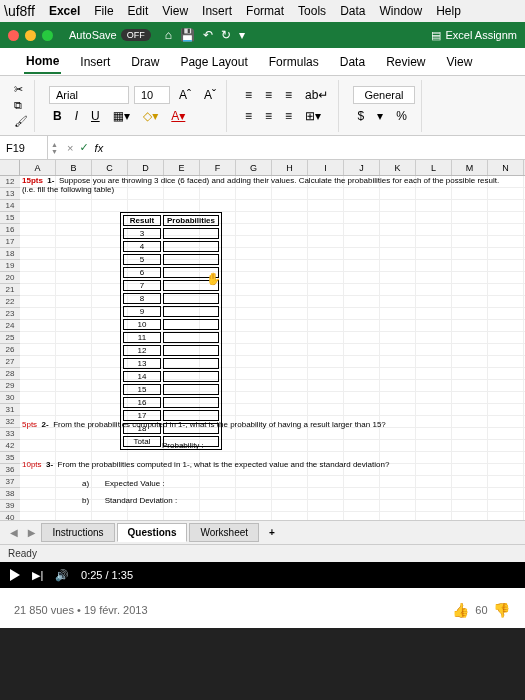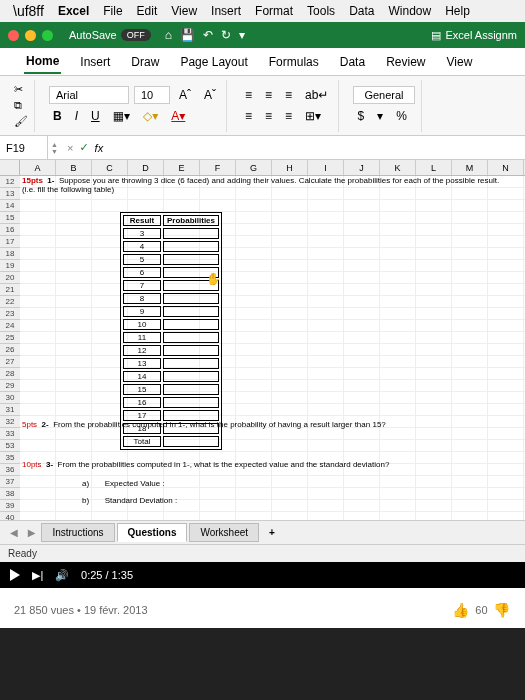--- a/index.html
+++ b/index.html
@@ -1,17 +1,17 @@
 <!DOCTYPE html>
 <html><head>
 <meta charset="utf-8">
 <style>
 * { margin: 0; padding: 0; box-sizing: border-box; font-family: -apple-system, Helvetica, Arial, sans-serif; }
 body { background: #222; width: 525px; height: 700px; overflow: hidden; font-size: 11px; }
-.menubar { background: #f0f0f0; height: 22px; display: flex; align-items: center; padding: 0 13px; gap: 14px; font-size: 12px; }
+.menubar { background: #f0f0f0; height: 22px; display: flex; align-items: center; padding: 0 4px; gap: 14px; font-size: 12px; }
 .menubar span { cursor: default; }
 .apple { font-size: 14px; }
 .window-chrome { background: #1a7a3a; height: 26px; display: flex; align-items: center; padding: 0 8px; color: #fff; gap: 6px; }
 .traffic { display: flex; gap: 6px; margin-right: 10px; }
 .tlight { width: 11px; height: 11px; border-radius: 50%; }
 .tred { background: #ff5f56; } .tyel { background: #ffbd2e; } .tgrn { background: #27c93f; }
 .autosave { font-size: 11px; display: flex; align-items: center; gap: 4px; }
 .pill { background: #333; color: #fff; border-radius: 8px; padding: 1px 6px; font-size: 9px; }
 .qat { display: flex; gap: 8px; margin-left: 8px; font-size: 12px; }
 .title-right { margin-left: auto; font-size: 11px; display: flex; align-items: center; gap: 4px; }
@@ -218,21 +218,21 @@
         <div>24</div>
         <div>25</div>
         <div>26</div>
         <div>27</div>
         <div>28</div>
         <div>29</div>
         <div>30</div>
         <div>31</div>
         <div>32</div>
         <div>33</div>
-        <div>53</div>
+        <div>42</div>
         <div>35</div>
         <div>36</div>
         <div>37</div>
         <div>38</div>
         <div>39</div>
         <div>40</div>
       </div>
     <div class="cells">
       <div class="q1">
         <span class="pts">15pts</span>&nbsp;
@@ -317,20 +317,21 @@
               <td>Total</td>
               <td></td>
             </tr>
       </tbody>
         </table>
       <div class="cursor">✋</div>
       <div class="q2">
         <span class="pts">5pts</span>&nbsp;
         <b>2-</b>&nbsp;
         <span>From the probabilities computed in 1-, what is the probability of having a result larger than 15?</span>
+        <div style="margin-top:12px;margin-left:140px">Probability :</div>
       </div>
       <div class="q3">
         <span class="pts">10pts</span>&nbsp;
         <b>3-</b>&nbsp;
         <span>From the probabilities computed in 1-, what is the expected value and the standard deviation?</span>
         <div style="margin-top:10px;margin-left:60px">
           <span>a)</span>&nbsp;&nbsp;&nbsp;&nbsp;&nbsp;&nbsp;
           <span>Expected Value :</span>
         </div>
         <div style="margin-top:8px;margin-left:60px">

